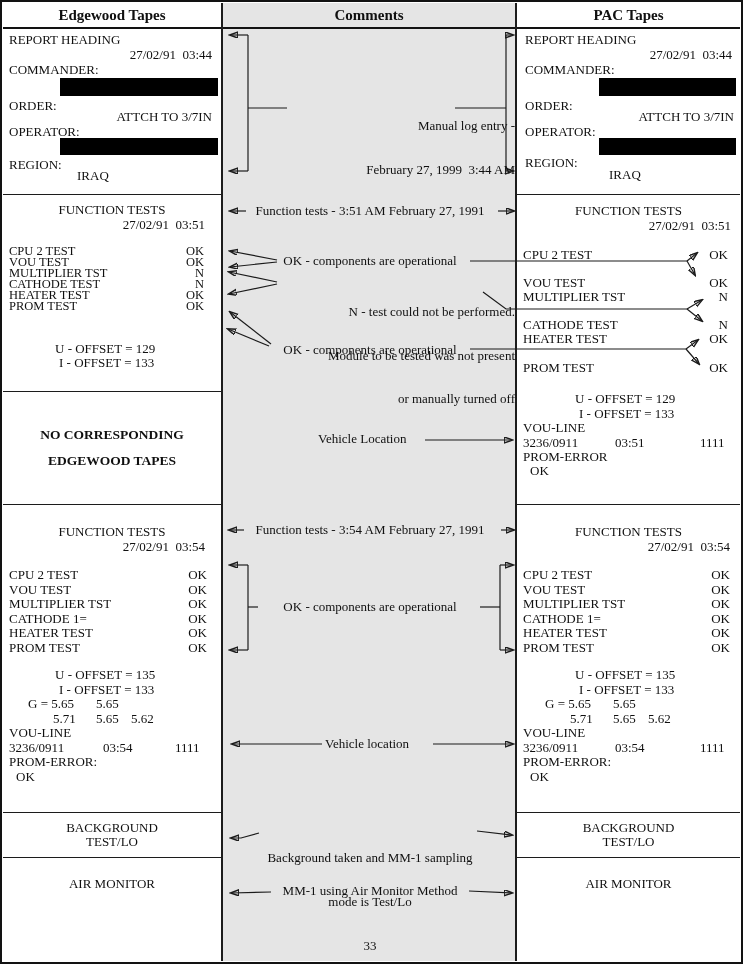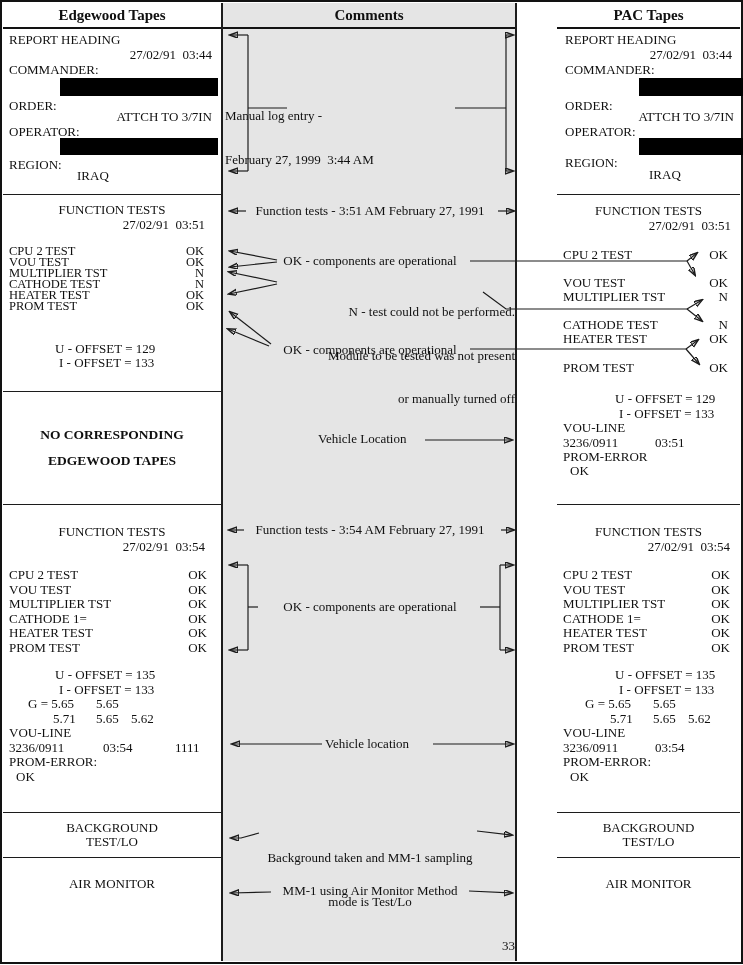--- a/index.html
+++ b/index.html
@@ -2,21 +2,21 @@
 <html><head>
 <meta charset="utf-8">
 <style>
   html,body{margin:0;padding:0;background:#fff;}
   .page{position:relative;width:743px;height:965px;background:#fff;
         font-family:"Liberation Serif","DejaVu Serif",serif;color:#101010;overflow:hidden;}
   .frame{position:absolute;left:0;top:0;right:0;bottom:1px;border:2px solid #121212;pointer-events:none;}
   .col{position:absolute;top:3px;height:958px;box-sizing:border-box;}
   .col-left{left:3px;width:220px;border-right:2px solid #1c1c1c;background:#fff;}
   .col-mid{left:223px;width:294px;border-right:2px solid #1c1c1c;background:#e5e5e5;}
-  .col-right{left:517px;width:223px;background:#fff;padding-left:40px;}
+  .col-right{left:517px;width:223px;background:#fff;}
   .col-header{height:24px;border-bottom:2px solid #121212;font-weight:bold;font-size:15px;
               text-align:center;line-height:24px;}
   .sec{position:relative;border-bottom:1px solid #1c1c1c;box-sizing:content-box;}
   .sec.last{border-bottom:none;}
   .t{position:absolute;white-space:pre;font-size:13px;line-height:14px;}
   .c{text-align:center;left:0;right:0;}
   .r{text-align:right;}
   .b{font-weight:bold;}
   .row{position:absolute;left:0;right:0;display:flex;justify-content:space-between;white-space:pre;}
   .ft1L .row{font-size:12.5px;line-height:11px;padding:0 17px 0 6px;}
@@ -170,42 +170,42 @@
       <div class="t c" style="top:8px">BACKGROUND</div>
       <div class="t c" style="top:22px">TEST/LO</div>
     </div>
 
     <div class="sec last" style="height:103px">
       <div class="t c" style="top:19px">AIR MONITOR</div>
     </div>
   </div>
 
   <div class="overlay">
-    <div class="comment" style="top:80px;left:225px;width:290px;text-align:left">
+    <div class="comment" style="top:90px;left:225px;width:290px;text-align:right">
       <div>Manual log entry -</div>
       <div>February 27, 1999  3:44 AM</div>
     </div>
     <div class="comment" style="top:204px;left:225px;width:290px;text-align:center">Function tests - 3:51 AM February 27, 1991</div>
     <div class="comment" style="top:254px;left:225px;width:290px;text-align:center">OK - components are operational</div>
     <div class="comment" style="top:276px;left:225px;width:290px;text-align:right">
       <div>N - test could not be performed.</div>
       <div>Module to be tested was not present</div>
       <div>or manually turned off</div>
     </div>
     <div class="comment" style="top:343px;left:225px;width:290px;text-align:center">OK - components are operational</div>
     <div class="comment" style="top:432px;left:318px">Vehicle Location</div>
     <div class="comment" style="top:523px;left:225px;width:290px;text-align:center">Function tests - 3:54 AM February 27, 1991</div>
     <div class="comment" style="top:600px;left:225px;width:290px;text-align:center">OK - components are operational</div>
     <div class="comment" style="top:737px;left:325px">Vehicle location</div>
     <div class="comment" style="top:822px;left:225px;width:290px;text-align:center">
       <div>Background taken and MM-1 sampling</div>
       <div>mode is Test/Lo</div>
     </div>
     <div class="comment" style="top:884px;left:225px;width:290px;text-align:center">MM-1 using Air Monitor Method</div>
-    <div class="comment" style="top:939px;left:225px;width:290px;text-align:right">33</div>
+    <div class="comment" style="top:939px;left:225px;width:290px;text-align:center">33</div>
 
     <svg class="arrows" width="743" height="965" viewBox="0 0 743 965">
       <defs>
         <marker id="ah" markerWidth="8" markerHeight="6" refX="6.5" refY="2.5" orient="auto">
           <path d="M0,0 L7,2.5 L0,5 Z" fill="#1b1b1b" stroke="none"></path>
         </marker>
       </defs>
 
       <path d="M248 35 H230" marker-end="url(#ah)"></path>
       <path d="M248 171 H230" marker-end="url(#ah)"></path>

